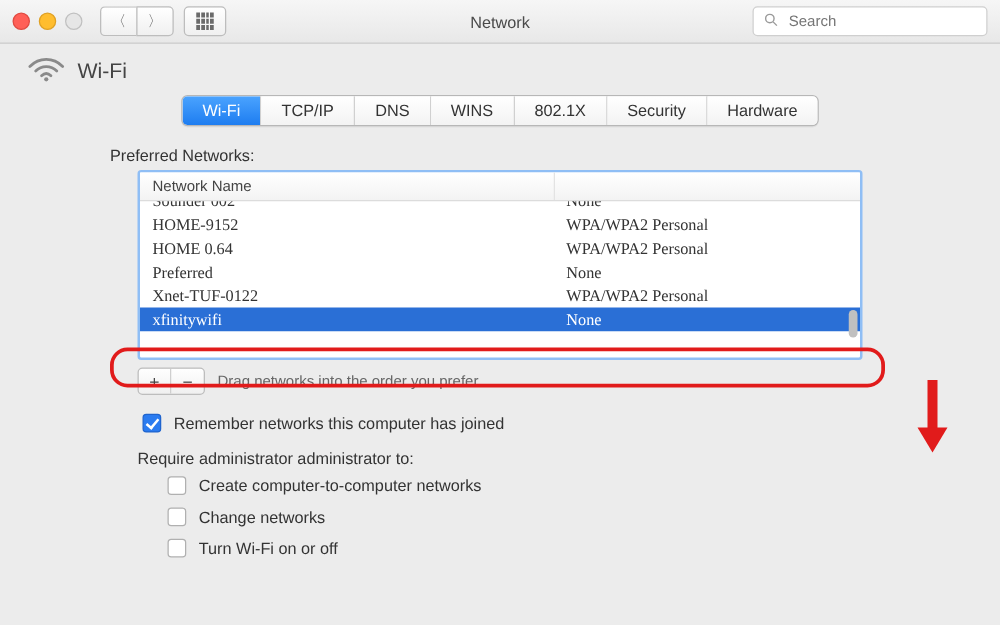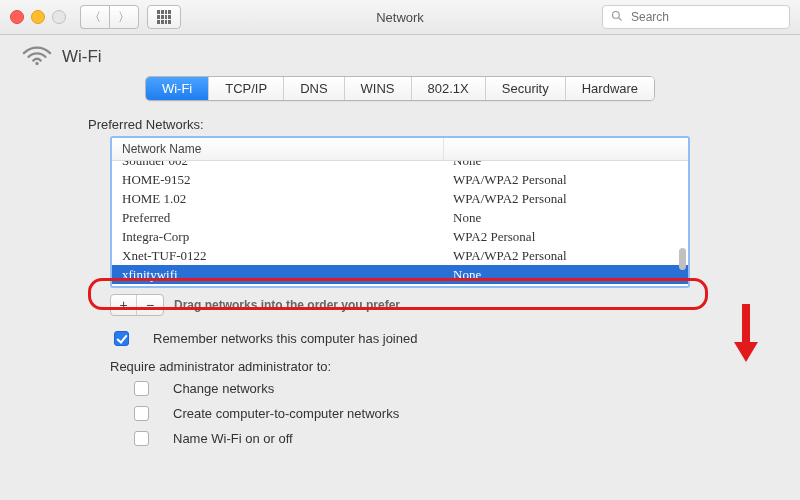--- a/index.html
+++ b/index.html
@@ -133,23 +133,23 @@
   }
   .pm {
     display:flex; border:1px solid #bdbdbd; border-radius:4px; overflow:hidden;
     background:linear-gradient(#ffffff,#f0f0f0);
   }
   .pm button {
     width:26px; height:20px; border:none; background:transparent;
     font-size:14px; line-height:1; color:#444;
   }
   .pm button:first-child { border-right:1px solid #cfcfcf; }
-  .drag-hint { font-size:12px; color:#666;font-weight:bold; }
-
-  .check-row { margin: 12px 0 0 110px; display:flex; align-items:center; gap:21px; font-size:13px; }
+  .drag-hint { font-size:12px; color:#666; }
+
+  .check-row { margin: 12px 0 0 110px; display:flex; align-items:center; gap:7px; font-size:13px; }
   .sub-label { margin: 10px 0 0 110px; font-size:13px; }
   .sub-checks { margin: 4px 0 0 130px; display:flex; flex-direction:column; gap:4px; }
   .sub-checks .check-row { margin:0; }
 
   input[type=checkbox].mac {
     appearance:none; width:15px; height:15px;
     border:1px solid #b0b0b0; border-radius:3px; background:#fff;
     position:relative;
   }
   input[type=checkbox].mac:checked {
@@ -242,30 +242,26 @@
     <div class="tbody" id="tbody">
         <div class="trow cut">
           <div class="td name">Sounder 002</div>
           <div class="td sec">None</div>
         </div>
         <div class="trow">
           <div class="td name">HOME-9152</div>
           <div class="td sec">WPA/WPA2 Personal</div>
         </div>
         <div class="trow">
-          <div class="td name">HOME 1.02</div>
+          <div class="td name">HOME 0.64</div>
           <div class="td sec">WPA/WPA2 Personal</div>
         </div>
         <div class="trow">
           <div class="td name">Preferred</div>
           <div class="td sec">None</div>
-        </div>
-        <div class="trow">
-          <div class="td name">Integra-Corp</div>
-          <div class="td sec">WPA2 Personal</div>
         </div>
         <div class="trow">
           <div class="td name">Xnet-TUF-0122</div>
           <div class="td sec">WPA/WPA2 Personal</div>
         </div>
         <div class="trow selected">
           <div class="td name">xfinitywifi</div>
           <div class="td sec">None</div>
         </div>
       </div>
@@ -284,29 +280,29 @@
 
   <div class="check-row">
     <input type="checkbox" class="mac" id="remember-cb" checked="" style="">
     <label>Remember networks this computer has joined</label>
   </div>
 
   <div class="sub-label">Require administrator administrator to:</div>
   <div class="sub-checks" id="admin-checks">
       <div class="check-row">
         <input type="checkbox" class="mac" style="">
-        <label>Change networks</label>
+        <label>Create computer-to-computer networks</label>
       </div>
       <div class="check-row">
         <input type="checkbox" class="mac" style="">
-        <label>Create computer-to-computer networks</label>
+        <label>Change networks</label>
       </div>
       <div class="check-row">
         <input type="checkbox" class="mac" style="">
-        <label>Name Wi-Fi on or off</label>
+        <label>Turn Wi-Fi on or off</label>
       </div>
     </div>
 
 </div>
 
 <div class="highlight-ring"></div>
 <div class="arrow">
   <svg viewBox="0 0 28 64">
     <line x1="14" y1="4" x2="14" y2="44" stroke="#e11b1b" stroke-width="8"></line>
     <polygon points="2,42 26,42 14,62" fill="#e11b1b"></polygon>

